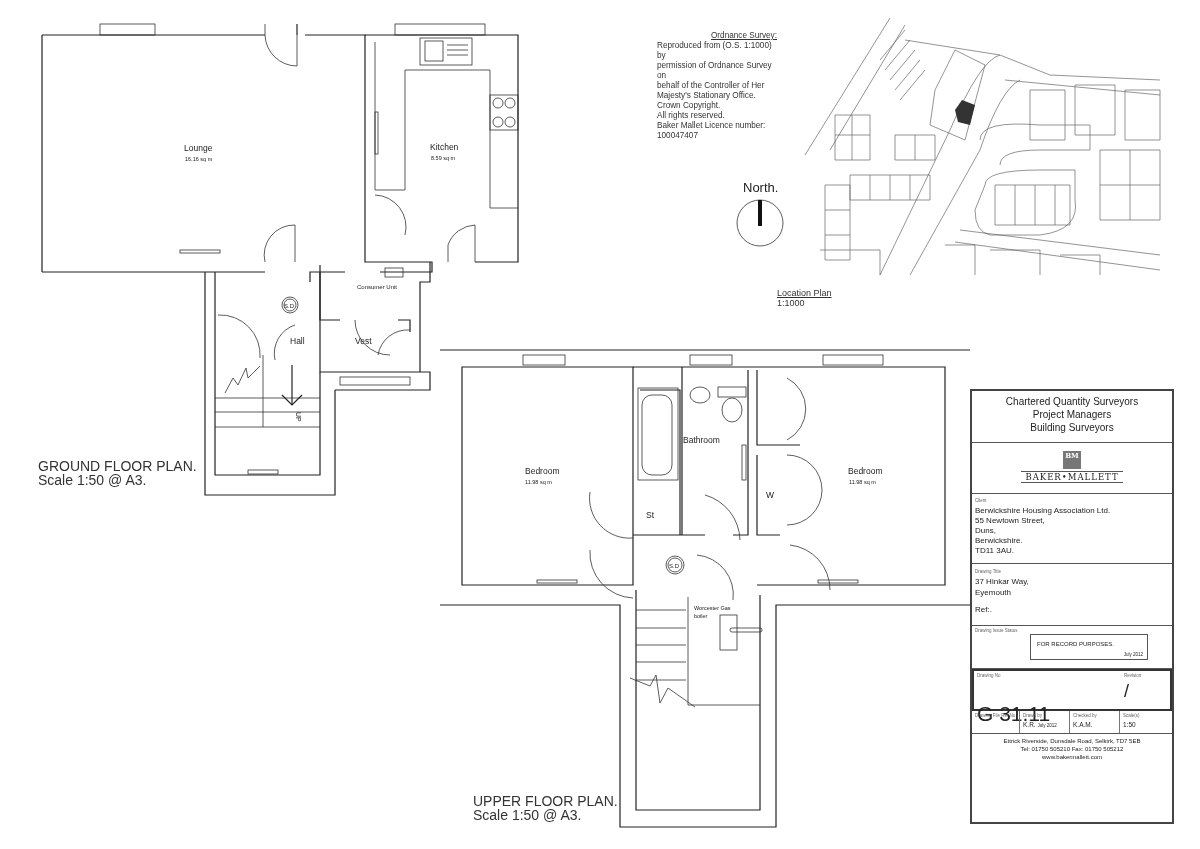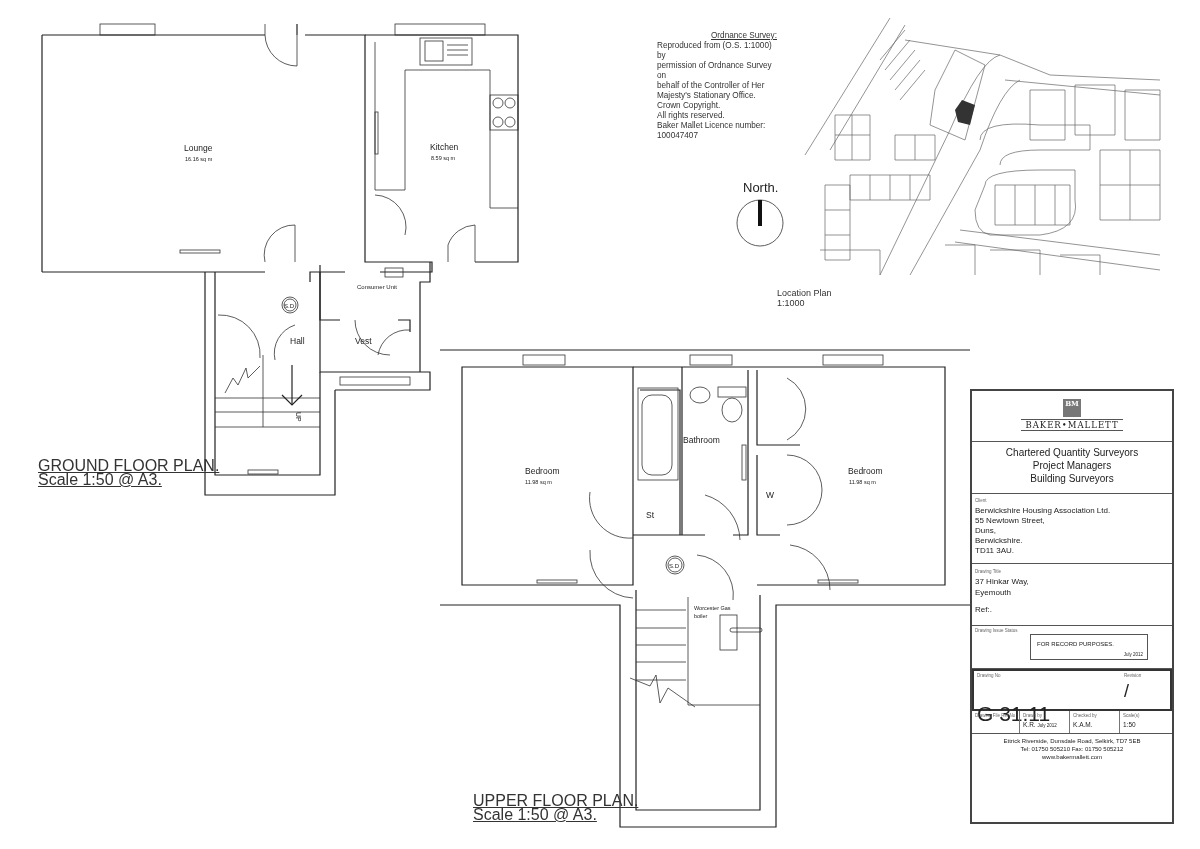--- a/index.html
+++ b/index.html
@@ -7,22 +7,22 @@
   svg.plan{position:absolute;left:0;top:0;width:1200px;height:849px;}
   svg text{font-family:"Liberation Sans",sans-serif;fill:#222;}
   .w{fill:none;stroke:#222;stroke-width:1.2;}
   .t{fill:none;stroke:#333;stroke-width:0.8;}
   .g{fill:none;stroke:#666;stroke-width:0.7;}
   .abs{position:absolute;}
   .os-note{left:657px;top:31px;width:120px;font-size:8.2px;line-height:10px;color:#333;}
   .os-note .h{text-decoration:underline;text-align:right;}
   .north-lbl{left:743px;top:180px;font-size:13px;}
   .loc-lbl{left:777px;top:288px;font-size:9px;line-height:10px;color:#333;}
-  .loc-lbl .h{}
-  .plan-title{font-size:16px;line-height:14px;color:#333;text-decoration:underline;}
+  .loc-lbl .h{text-decoration:underline;}
+  .plan-title{font-size:14px;line-height:14px;color:#333;}
   .tb{left:970px;top:389px;width:200px;height:431px;border:2px solid #444;background:#fff;font-size:8px;color:#222;}
   .tb .row{border-bottom:1.5px solid #555;position:relative;}
   .tb .sm{font-size:4.5px;color:#666;position:absolute;left:3px;top:2px;}
   .logo{height:50px;text-align:center;}
   .logo-box{display:inline-block;width:18px;height:18px;background:#777;margin-top:8px;color:#fff;font-size:7px;line-height:9px;font-weight:bold;font-family:"DejaVu Serif",serif;}
   .logo-name{font-family:"DejaVu Serif",serif;font-size:8.5px;letter-spacing:1px;border-top:1px solid #555;border-bottom:1px solid #555;display:inline-block;margin-top:2px;padding:0 4px;}
   .services{height:52px;text-align:center;font-size:10px;line-height:13px;padding-top:4px;box-sizing:border-box;}
   .client{height:70px;padding:12px 0 12px 3px;box-sizing:border-box;font-size:8px;line-height:10px;}
   .project{height:52px;padding:12px 0 0 3px;box-sizing:border-box;font-size:8px;line-height:10px;}
   .title{height:62px;padding:12px 8px 0 3px;box-sizing:border-box;font-size:8px;line-height:11px;}
@@ -212,28 +212,28 @@
   <div>GROUND FLOOR  PLAN.</div>
   <div>Scale 1:50 @ A3.</div>
 </div>
 
 <div class="abs plan-title" style="left:473px;top:794px;">
   <div>UPPER FLOOR  PLAN.</div>
   <div>Scale 1:50 @ A3.</div>
 </div>
 
 <div class="abs tb">
-  <div class="row logo">
-    <div class="logo-box">BM</div><br>
-    <span class="logo-name">BAKER•MALLETT</span>
-  </div>
   <div class="row services">
     <div>Chartered Quantity Surveyors</div>
     <div>Project Managers</div>
     <div>Building Surveyors</div>
+  </div>
+  <div class="row logo">
+    <div class="logo-box">BM</div><br>
+    <span class="logo-name">BAKER•MALLETT</span>
   </div>
   <div class="row client">
     <span class="sm">Client</span>
     <div>Berwickshire Housing Association Ltd.</div>
     <div>55 Newtown Street,</div>
     <div>Duns,</div>
     <div>Berwickshire.</div>
     <div>TD11 3AU.</div>
   </div>
   <div class="row title">

